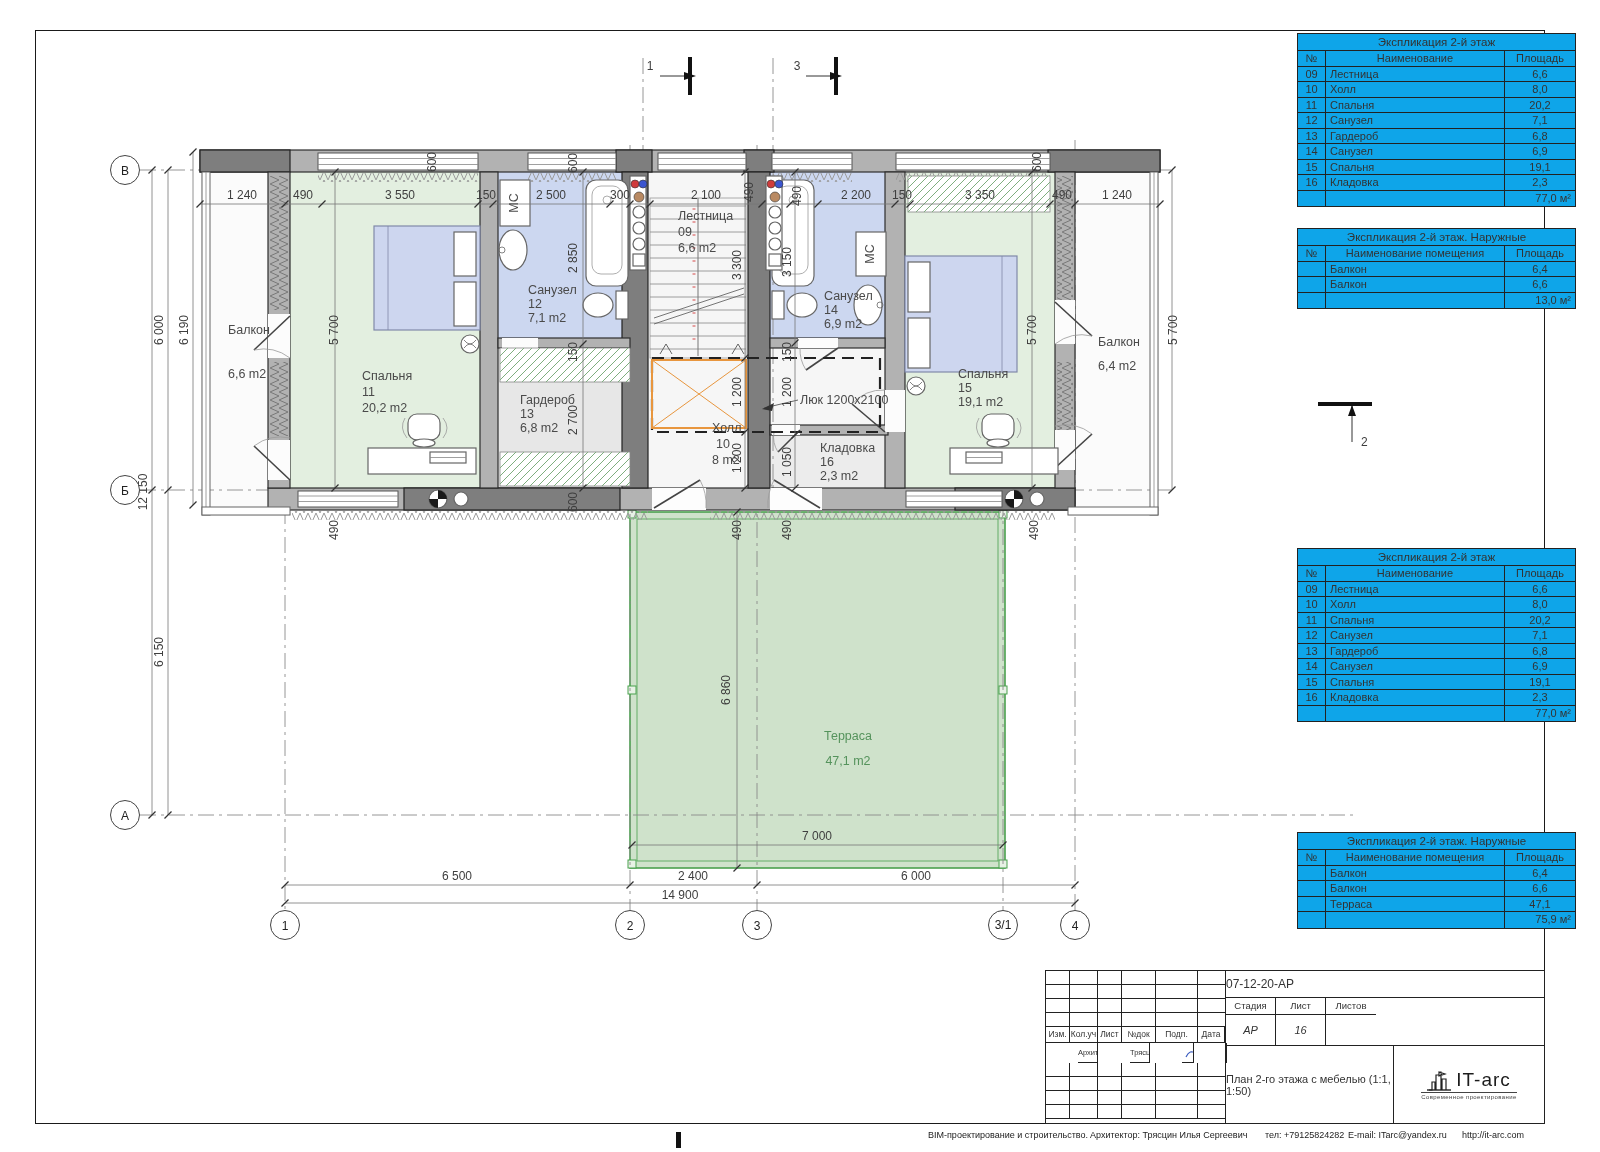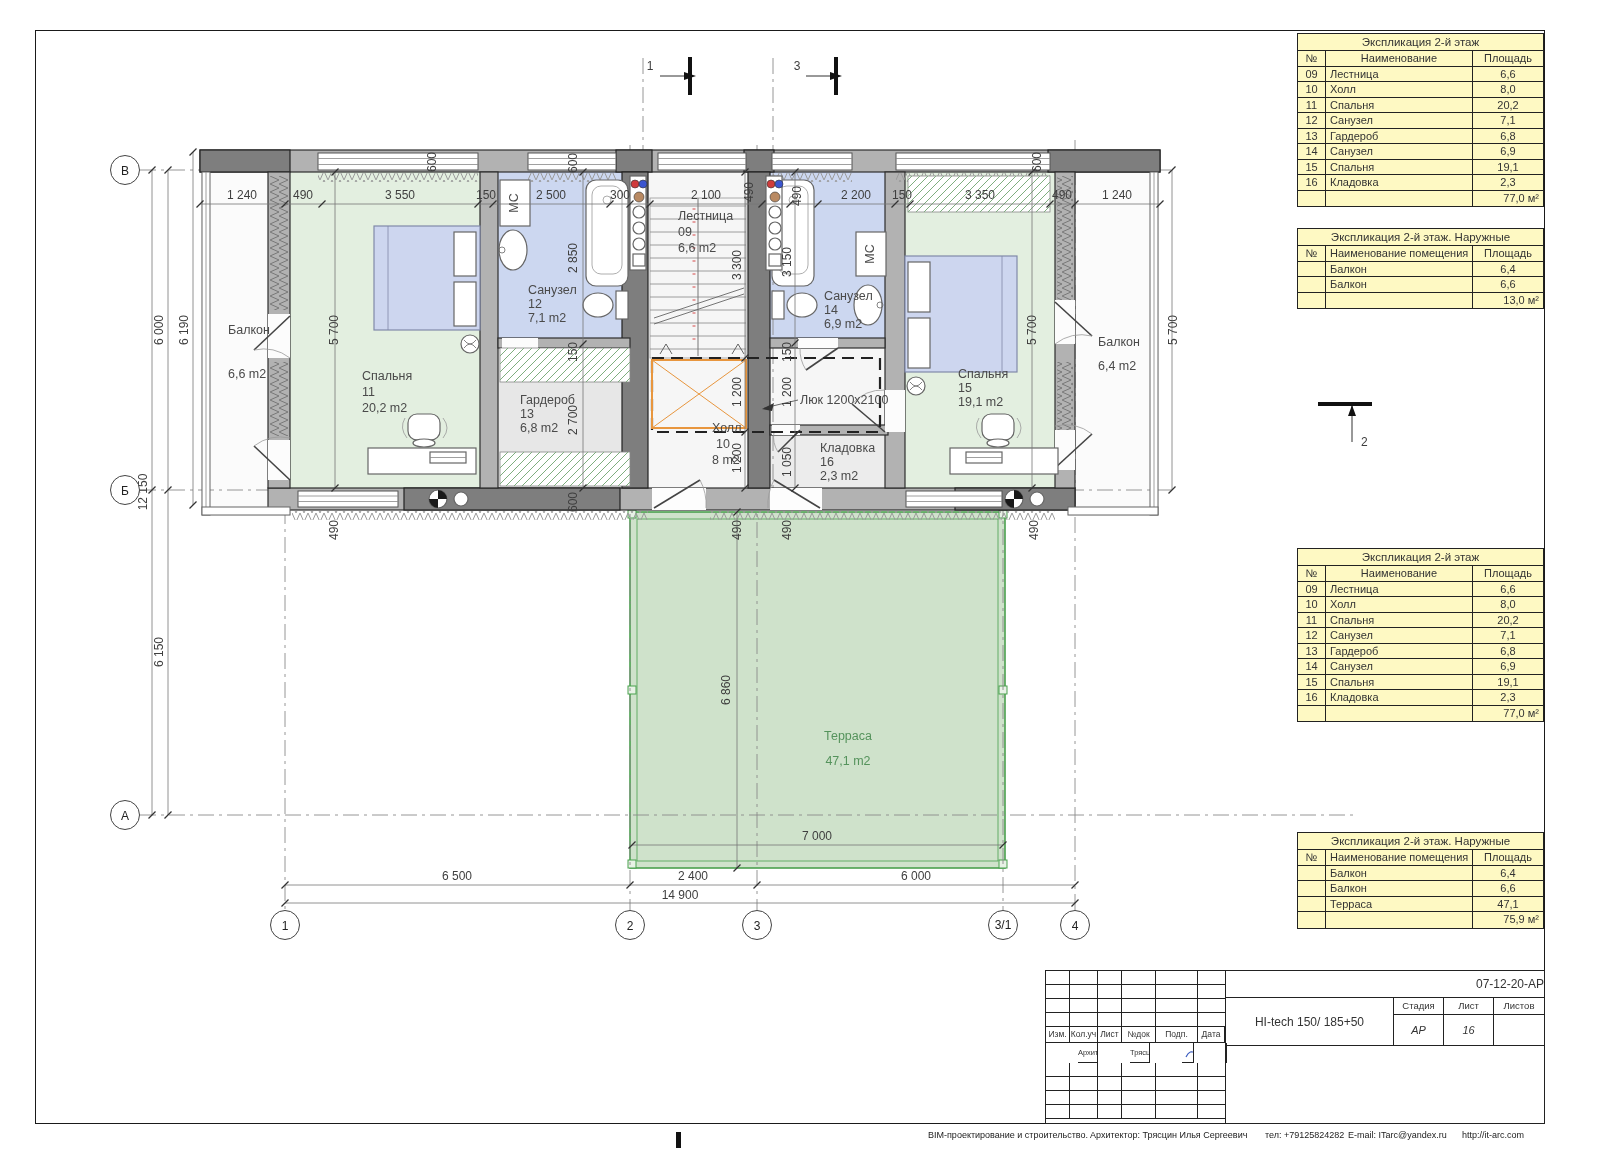--- a/index.html
+++ b/index.html
@@ -1,41 +1,41 @@
 <!DOCTYPE html>
 <html><head>
 <meta charset="utf-8">
 <style>
   html,body{margin:0;padding:0;background:#fff;}
   body{width:1600px;height:1152px;position:relative;font-family:"Liberation Sans",sans-serif;color:#333;}
   .abs{position:absolute;}
   #frame{left:35px;top:30px;width:1510px;height:1094px;border:1.5px solid #1a1a1a;box-sizing:border-box;}
   
-  .xtable{position:absolute;width:247px;border:1.3px solid #222;background:#fef9c3;font-size:11px;color:#333;box-sizing:border-box;}
+  .xtable{position:absolute;width:279px;border:1.3px solid #222;background:#0ea5e9;font-size:11px;color:#333;box-sizing:border-box;}
   .xtable .tt{height:16px;line-height:16px;text-align:center;border-bottom:1px solid #222;font-size:11.5px;}
   .xtable .tr{display:grid;grid-template-columns:28px 1fr 70px;height:15.5px;line-height:15px;}
   .xtable .td{border-right:1px solid #222;border-bottom:1px solid #222;padding:0 4px;white-space:nowrap;overflow:hidden;box-sizing:border-box;}
   .xtable .tr .td:last-child{border-right:none;}
   .xtable .c0{text-align:center;padding:0 1px;}
   .xtable .c2{text-align:center;}
   .xtable .th .td{text-align:center;}
   .xtable .total .td{border-bottom:none;}
   .xtable .total .c2{text-align:right;}
   
   #stamp{left:1045px;top:970px;width:500px;height:154px;border:1.5px solid #222;box-sizing:border-box;display:flex;background:#fff;}
   #stamp-left{width:180px;border-right:1.3px solid #222;box-sizing:border-box;font-size:8.5px;}
   #stamp-left .tr{display:grid;grid-template-columns:24px 28px 24px 34px 42px 1fr;height:14px;}
   #stamp-left .td{border-right:1px solid #222;border-bottom:1px solid #222;box-sizing:border-box;overflow:hidden;text-align:center;line-height:13px;}
   #stamp-left .tr .td:last-child{border-right:none;}
   #stamp-left .hrow{display:grid;grid-template-columns:24px 28px 24px 34px 42px 1fr;height:16px;}
   #stamp-left .hrow .td{border-right:1px solid #222;border-bottom:1px solid #222;text-align:center;line-height:15px;overflow:hidden;box-sizing:border-box;}
   #stamp-left .arow{display:grid;grid-template-columns:52px 52px 44px 1fr;height:20px;}
   #stamp-left .arow .td{border-right:1px solid #222;border-bottom:1px solid #222;text-align:center;font-size:7.5px;line-height:19px;overflow:hidden;box-sizing:border-box;margin-left:32px;}
   #stamp-right{flex:1;display:flex;flex-direction:column;}
-  #stamp-right .r1{height:26px;line-height:26px;text-align:right;border-bottom:1.2px solid #222;font-size:12px;}
+  #stamp-right .r1{height:26px;line-height:26px;text-align:left;border-bottom:1.2px solid #222;font-size:12px;}
   #stamp-right .r2{height:46px;border-bottom:1.2px solid #222;font-size:9.3px;text-align:center;line-height:14.5px;padding-top:1px;box-sizing:border-box;}
   #stamp-right .r3{height:48px;display:flex;border-bottom:1.2px solid #222;box-sizing:border-box;}
   #stamp-right .r3l{flex:1;border-right:1.2px solid #222;display:flex;align-items:center;justify-content:center;font-size:12px;}
   #stamp-right .r3r{width:150px;display:flex;flex-direction:column;}
   #stamp-right .stg{display:grid;grid-template-columns:1fr 1fr 1fr;height:16px;border-bottom:1px solid #222;}
   #stamp-right .stg div{border-right:1px solid #222;text-align:center;font-size:9.5px;line-height:15px;}
   #stamp-right .stg div:last-child{border-right:none;}
   #stamp-right .stv{display:grid;grid-template-columns:1fr 1fr 1fr;flex:1;}
   #stamp-right .stv div{border-right:1px solid #222;text-align:center;font-size:11px;display:flex;align-items:center;justify-content:center;font-style:italic;}
   #stamp-right .stv div:last-child{border-right:none;}
@@ -710,34 +710,46 @@
           <div class="td c2"></div>
           <div class="td c3"></div>
           <div class="td c4"></div>
           <div class="td c5"></div>
         </div>
       </div>
   </div>
   <div id="stamp-right">
     <div class="r1">07-12-20-АР</div>
     <div class="r3">
-      <div class="r3l">HI-tech 150/ 185+50</div>
       <div class="r3r">
         <div class="stg">
           <div>Стадия</div>
           <div>Лист</div>
           <div>Листов</div>
         </div>
         <div class="stv">
           <div>АР</div>
           <div>16</div>
           <div></div>
         </div>
       </div>
     </div>
+    <div class="r4">
+      <div class="r4l">План 2-го этажа с мебелью (1:1, 1:50)</div>
+      <div class="r4r">
+        <div class="logo-row">
+          <svg width="26" height="22" viewBox="0 0 26 22">
+            <path d="M2,21 L5,21 5,13 8,13 8,21 M9,21 L9,6 12,6 12,3 14,3 14,21 M15,21 L15,10 19,10 19,21 M12,3 L18,5 12,7 Z" stroke="#222" stroke-width="1.2" fill="none"></path>
+            <path d="M0,21 L24,21" stroke="#222" stroke-width="1.4" fill="none"></path>
+          </svg>
+          <span class="logo-name">IT-arc</span>
+        </div>
+        <div class="logo-sub">Современное проектирование</div>
+      </div>
+    </div>
   </div>
 </div>
 
 <span class="foot" style="left:928px">BIM-проектирование и строительство.</span>
 <span class="foot" style="left:1090px">Архитектор: Трясцин Илья Сергеевич</span>
 <span class="foot" style="left:1265px">тел: +79125824282</span>
 <span class="foot" style="left:1348px">E-mail: ITarc@yandex.ru</span>
 <span class="foot" style="left:1462px">http://it-arc.com</span>
 
 </body></html>

